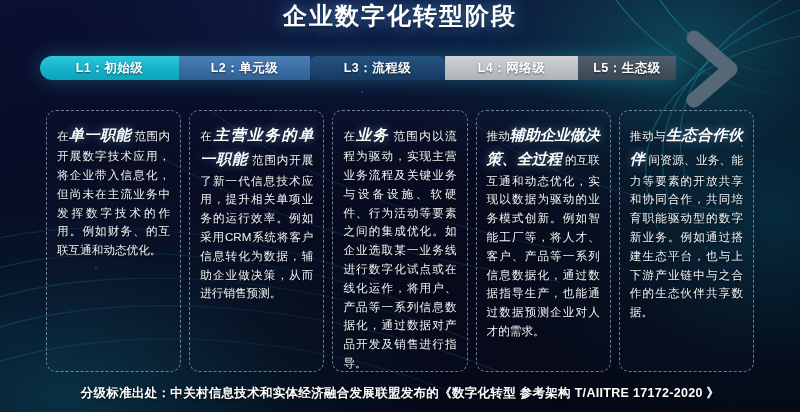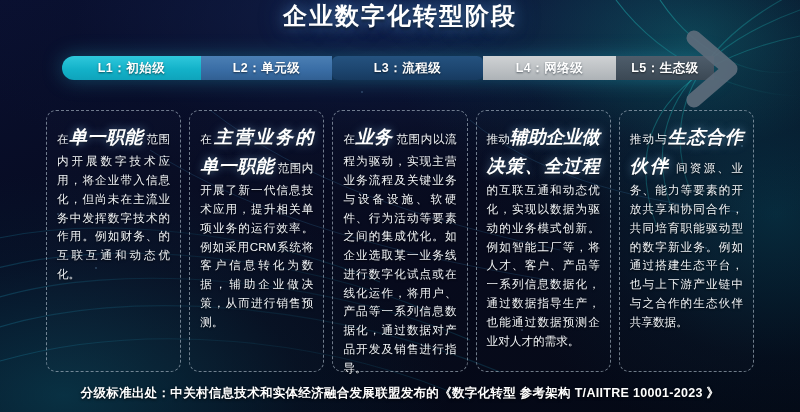--- a/index.html
+++ b/index.html
@@ -22,32 +22,32 @@
 
   
   .title{
     position:absolute;left:0;right:0;top:0;text-align:center;
     font-size:24px;font-weight:bold;color:#ffffff;letter-spacing:2px;
     text-shadow:0 0 14px rgba(120,190,255,.55),0 0 30px rgba(60,140,220,.35),0 2px 3px rgba(0,0,0,.8);
   }
 
   
   .levelbar{
-    position:absolute;left:62px;top:56px;width:648px;height:24px;
+    position:absolute;left:40px;top:56px;width:648px;height:24px;
     display:flex;align-items:stretch;
     filter:drop-shadow(0 0 10px rgba(40,180,210,.35));
   }
   .lvl{
     flex:0 0 auto;height:24px;display:flex;align-items:center;justify-content:center;
     font-size:12.5px;font-weight:bold;color:#ffffff;white-space:nowrap;
     letter-spacing:.5px;text-shadow:0 1px 2px rgba(0,0,0,.55);
   }
   .lvl.l1{width:139px;border-radius:12px 0 0 12px;background:linear-gradient(180deg,#2fc8dc 0%,#13b2c9 55%,#0ea3bb 100%);}
   .lvl.l2{width:131px;background:linear-gradient(180deg,#4b7fb4 0%,#3a6ea6 55%,#315f92 100%);text-align:right;}
-  .lvl.l3{width:151px;background:linear-gradient(180deg,#25527f 0%,#1d4670 55%,#173a60 100%);border-radius:6px;}
+  .lvl.l3{width:135px;background:linear-gradient(180deg,#25527f 0%,#1d4670 55%,#173a60 100%);border-radius:6px;}
   .lvl.l4{width:133px;background:linear-gradient(180deg,#cfd2d4 0%,#bdc1c4 55%,#adb2b6 100%);color:#ffffff;text-shadow:0 1px 2px rgba(50,60,70,.75);}
   .lvl.l5{width:98px;background:linear-gradient(180deg,#4e5d6b 0%,#44525f 55%,#3b4854 100%);}
 
   .arrow{
     position:absolute;left:672px;top:30px;width:86px;height:78px;
     color:#5d6c7b;opacity:.92;
   }
   .arrow svg{display:block;}
 
   
@@ -56,21 +56,21 @@
     position:relative;flex:1 1 0;border:1px dashed rgba(176,190,204,.62);
     border-radius:10px;box-sizing:border-box;padding:12px 10px 10px 10px;
     background:rgba(255,255,255,.012);
   }
   .card p{
     margin:0;font-size:11.6px;line-height:1.62;color:#f2f5f8;
     text-align:justify;text-justify:inter-ideograph;
     text-shadow:0 1px 2px rgba(0,0,0,.75);
   }
   .card p b{
-    font-weight:bold;font-style:italic;color:#ffffff;font-size:18px;
+    font-weight:bold;font-style:italic;color:#ffffff;font-size:15px;
     text-shadow:0 0 8px rgba(150,210,255,.5),0 1px 2px rgba(0,0,0,.8);
   }
 
   
   .footer{
     position:absolute;left:0;right:0;bottom:10px;text-align:center;
     font-size:12.5px;font-weight:bold;color:#ffffff;letter-spacing:.3px;
     text-shadow:0 1px 3px rgba(0,0,0,.85);
   }
 </style>
@@ -158,15 +158,15 @@
         <span>推动</span><b>辅助企业做决策、全过程</b><span> 的互联互通和动态优化，实现以数据为驱动的业务模式创新。例如智能工厂等，将人才、客户、产品等一系列信息数据化，通过数据指导生产，也能通过数据预测企业对人才的需求。</span>
       </p>
     </div>
     <div class="card">
       <p>
         <span>推动与</span><b>生态合作伙伴</b><span> 间资源、业务、能力等要素的开放共享和协同合作，共同培育职能驱动型的数字新业务。例如通过搭建生态平台，也与上下游产业链中与之合作的生态伙伴共享数据。</span>
       </p>
     </div>
   </div>
 
-  <div class="footer">分级标准出处：中关村信息技术和实体经济融合发展联盟发布的《数字化转型 参考架构 T/AIITRE 10001-2023 》</div>
+  <div class="footer">分级标准出处：中关村信息技术和实体经济融合发展联盟发布的《数字化转型 参考架构 T/AIITRE 17172-2020 》</div>
 
 </div>
 
 </body></html>

